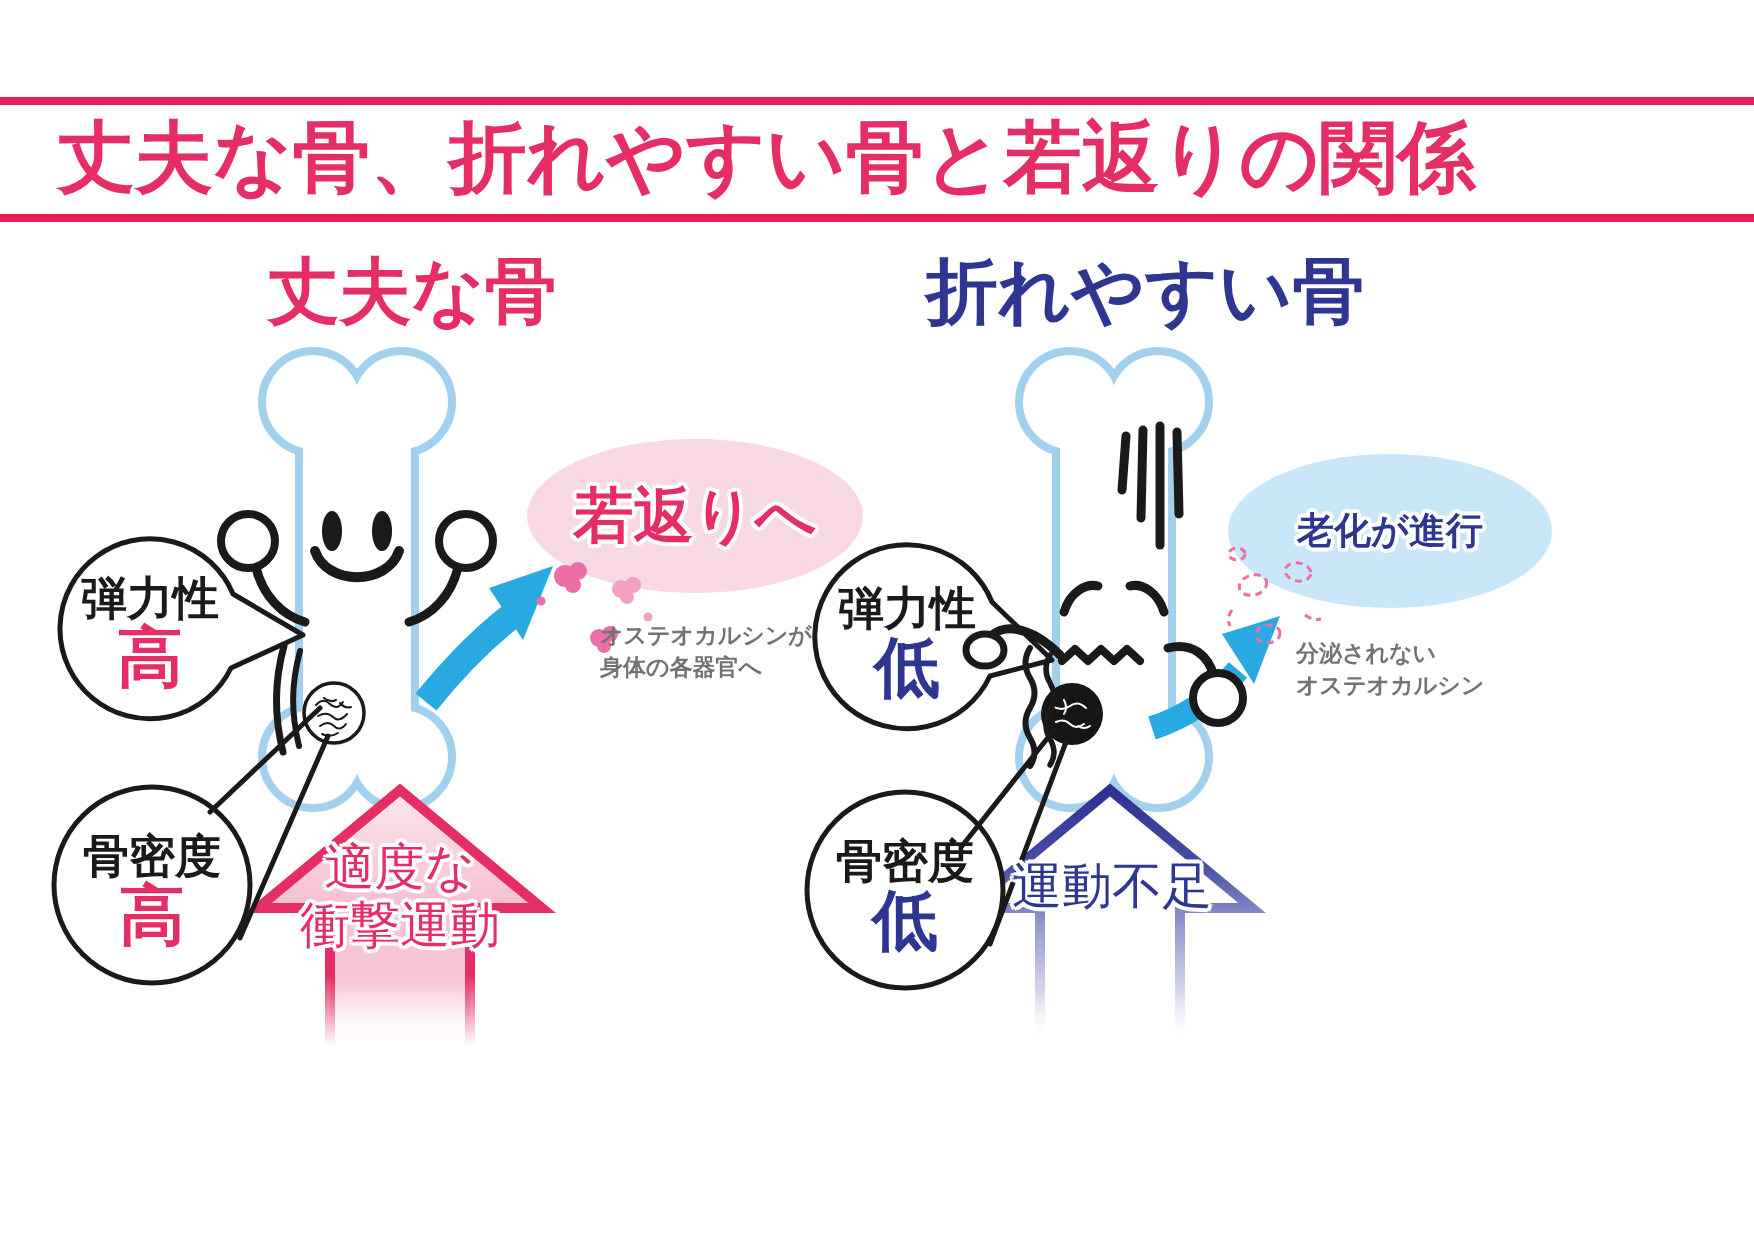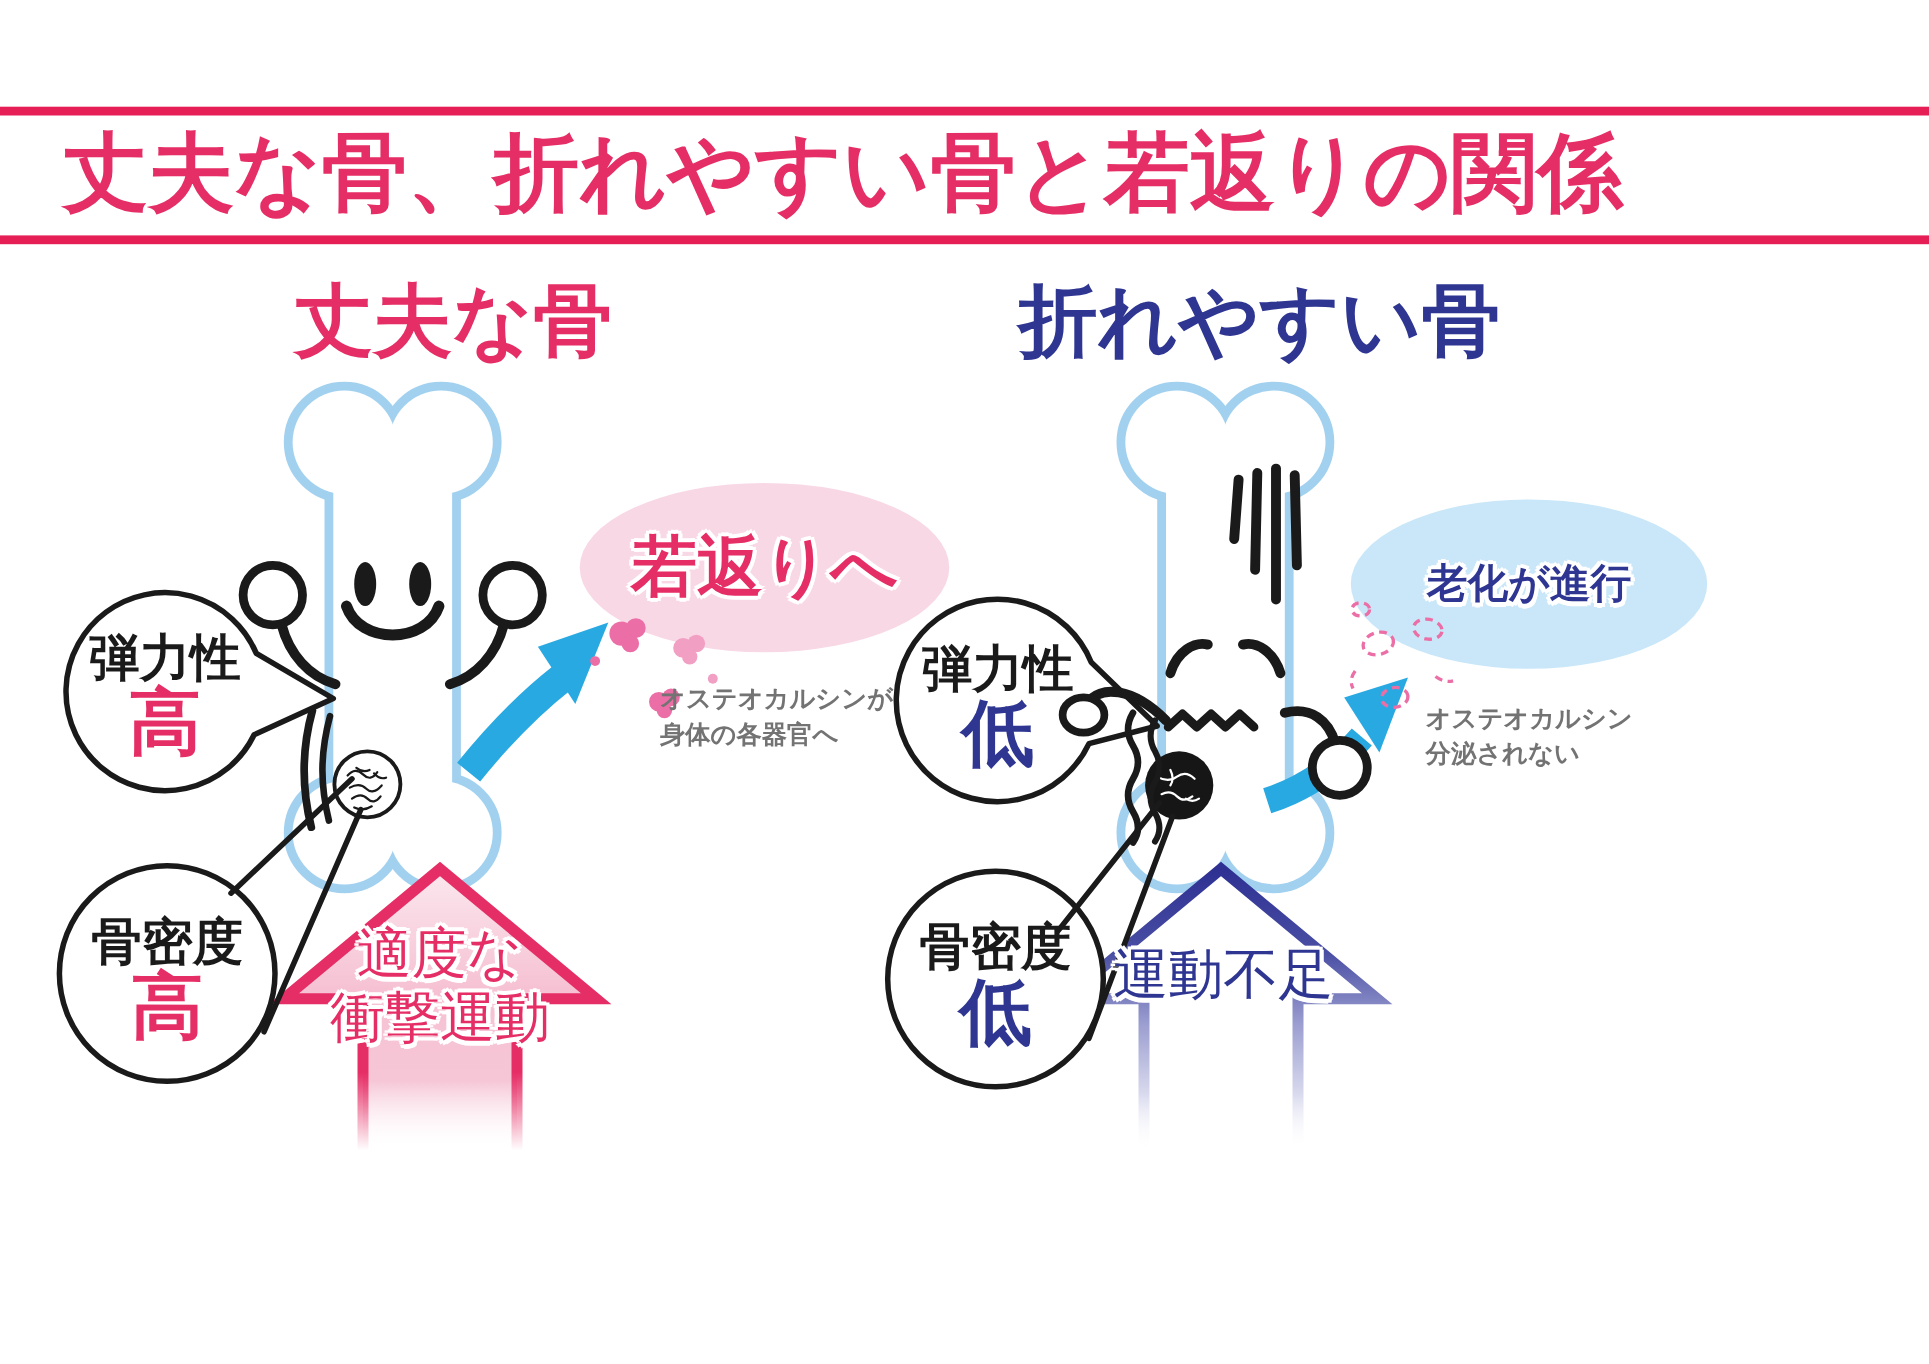--- a/index.html
+++ b/index.html
@@ -242,21 +242,21 @@
 </div>
 
 <div class="overlay balloon-text halo" id="balloon-left" style="left:695px;top:516px;">若返りへ</div>
 <div class="overlay balloon-text halo" id="balloon-right" style="left:1390px;top:531px;">老化が進行</div>
 
 <div class="note" id="note-left">
   <div>オステオカルシンが</div>
   <div>身体の各器官へ</div>
 </div>
 <div class="note" id="note-right">
+  <div>分泌されない</div>
   <div>オステオカルシン</div>
-  <div>分泌されない</div>
 </div>
 
 <div class="overlay arrow-text halo" id="arrow-text-left" style="left:400px;top:896px;">
   <div>適度な</div>
   <div>衝撃運動</div>
 </div>
 <div class="overlay arrow-text halo" id="arrow-text-right" style="left:1112px;top:886px;">運動不足</div>
 
 </body></html>

